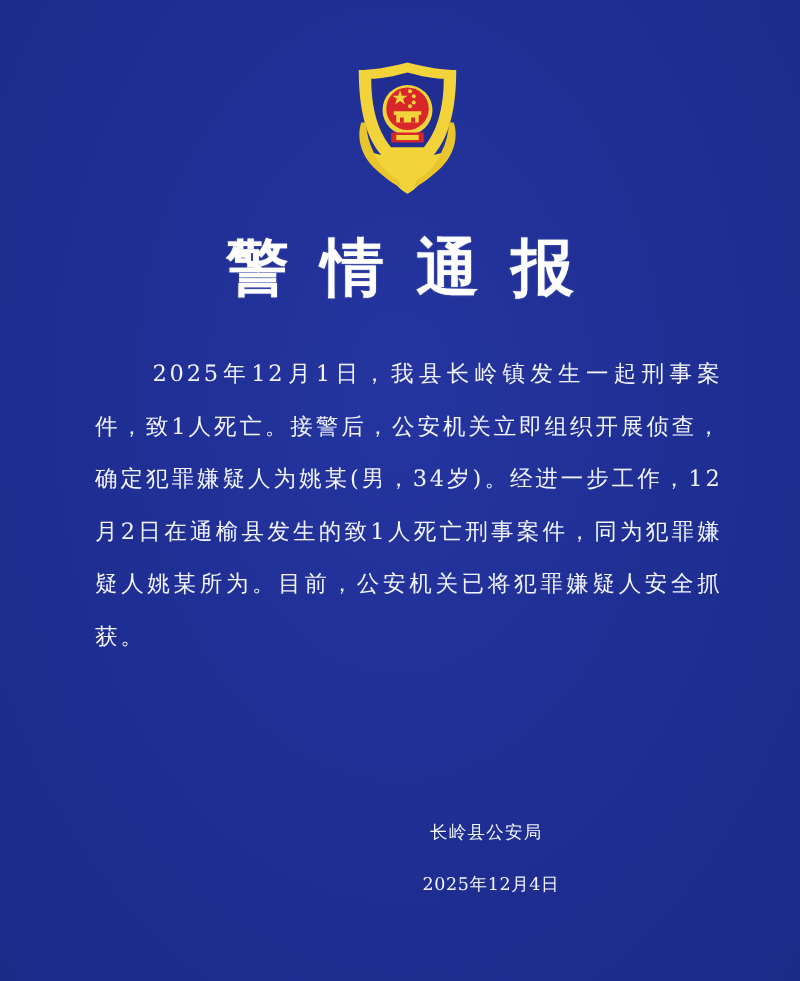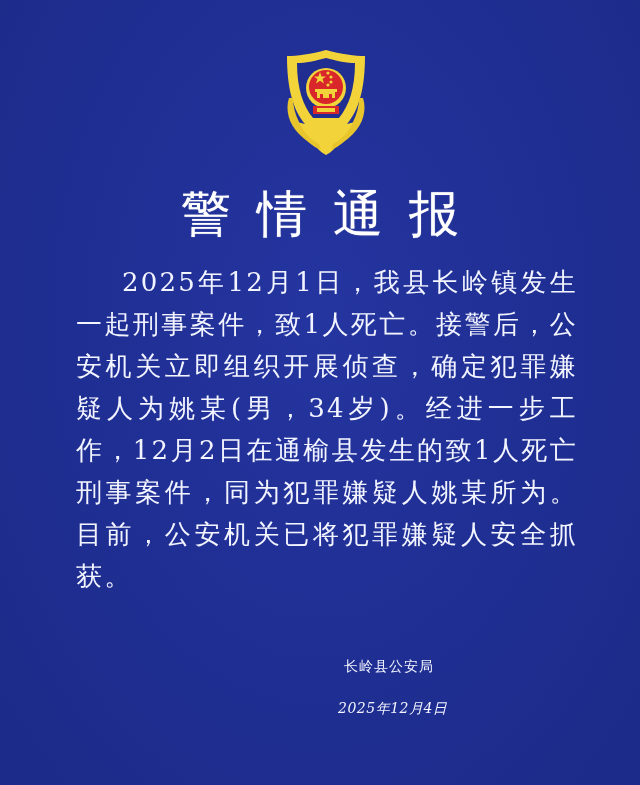--- a/index.html
+++ b/index.html
@@ -23,56 +23,55 @@
       width: 102px;
       height: 108px;
     }
     .title {
       position: absolute;
       left: 0;
       width: 640px;
       top: 183px;
       text-align: center;
       font-family: "DejaVu Serif", "Liberation Serif", serif;
-      font-weight: normal;
+      font-weight: bold;
       font-size: 50px;
       letter-spacing: 26px;
       padding-left: 26px;
       box-sizing: border-box;
       line-height: 62px;
       color: #ffffff;
       text-shadow: 0 0 1px rgba(255,255,255,0.6);
     }
     .body-text {
       position: absolute;
       left: 76px;
-      top: 261px;
+      top: 279px;
       width: 502px;
-      font-size: 26px;
+      font-size: 18px;
       line-height: 42px;
       letter-spacing: 2.2px;
       text-indent: 46px;
       color: #f2f4ff;
       text-align: justify;
     }
     .signature {
       position: absolute;
       left: 338px;
       top: 645px;
       font-size: 14px;
       line-height: 42px;
       color: #f2f4ff;
     }
     .sig-org {
       padding-left: 6px;
       letter-spacing: 1px;
     }
     .sig-date {
       letter-spacing: 0.5px;
-      font-style: italic;
     }
   </style>
 </head>
 <body>
 
 <div>
 
   <svg class="emblem" viewBox="0 0 102 108" xmlns="http://www.w3.org/2000/svg">
 
     <path d="M51 2 C36 6 22 8 12 8 C12 40 18 62 30 76 L22 74 C26 86 34 96 42 100 C46 104 49 106 51 107 C53 106 56 104 60 100 C68 96 76 86 80 74 L72 76 C84 62 90 40 90 8 C80 8 66 6 51 2 Z" fill="#f2d43a"></path>

